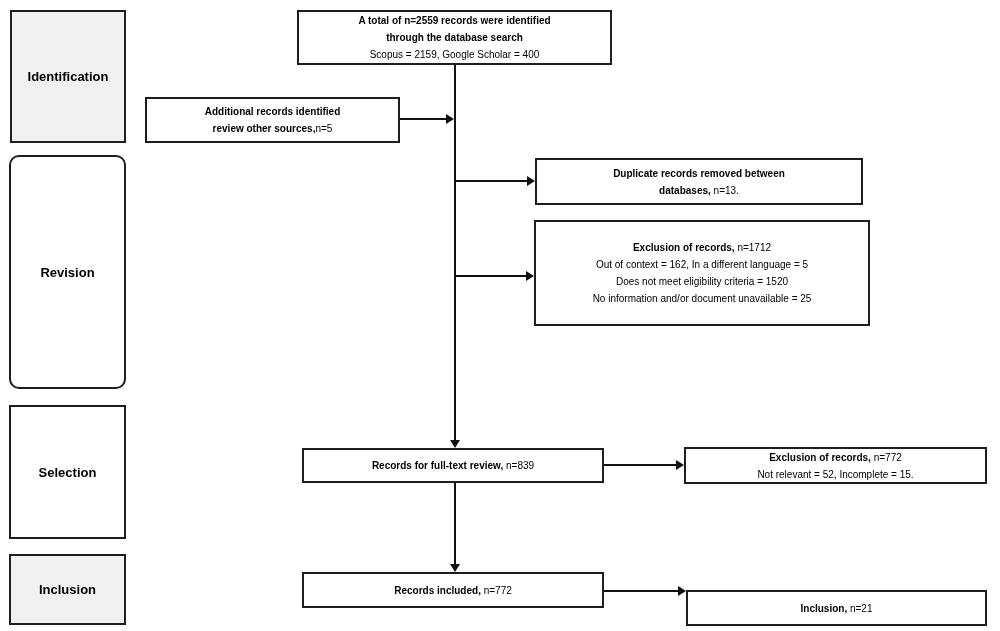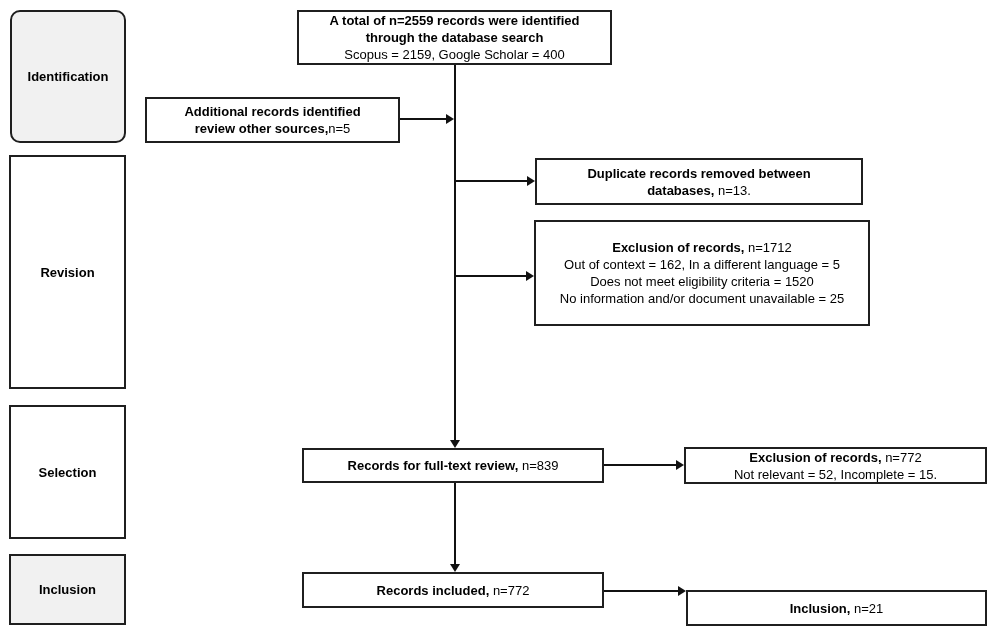--- a/index.html
+++ b/index.html
@@ -19,21 +19,21 @@
   .flowbox {
     position: absolute;
     box-sizing: border-box;
     border: 2px solid #1f1f1f;
     background: #ffffff;
     display: flex;
     flex-direction: column;
     justify-content: center;
     align-items: center;
     text-align: center;
-    font-size: 13px;
+    font-size: 10px;
     line-height: 17px;
   }
   .stagebox {
     position: absolute;
     box-sizing: border-box;
     border: 2px solid #1f1f1f;
     background: #ffffff;
     display: flex;
     justify-content: center;
     align-items: center;
@@ -52,22 +52,22 @@
     border-bottom: 5px solid transparent;
     border-left: 8px solid #111111;
   }
   .arr-down {
     position: absolute; width: 0; height: 0;
     border-left: 5px solid transparent;
     border-right: 5px solid transparent;
     border-top: 8px solid #111111;
   }
   
-  #stage-identification { left: 10px; top: 10px;  width: 116px; height: 133px; border-radius: 10px; }
-  #stage-revision       { left: 9px;  top: 155px; width: 117px; height: 234px; }
+  #stage-identification { left: 10px; top: 10px;  width: 116px; height: 133px; }
+  #stage-revision       { left: 9px;  top: 155px; width: 117px; height: 234px; border-radius: 10px; }
   #stage-selection      { left: 9px;  top: 405px; width: 117px; height: 134px; }
   #stage-inclusion      { left: 9px;  top: 554px; width: 117px; height: 71px;  }
   
   #box-total      { left: 297px; top: 10px;  width: 315px; height: 55px;  }
   #box-additional { left: 145px; top: 97px;  width: 255px; height: 46px;  }
   #box-duplicates { left: 535px; top: 158px; width: 328px; height: 47px;  }
   #box-excl-rev   { left: 534px; top: 220px; width: 336px; height: 106px; justify-content: center; }
   #box-fulltext   { left: 302px; top: 448px; width: 302px; height: 35px; align-items: center;  }
   #box-excl-sel   { left: 684px; top: 447px; width: 303px; height: 37px;  }
   #box-included   { left: 302px; top: 572px; width: 302px; height: 36px;  }

